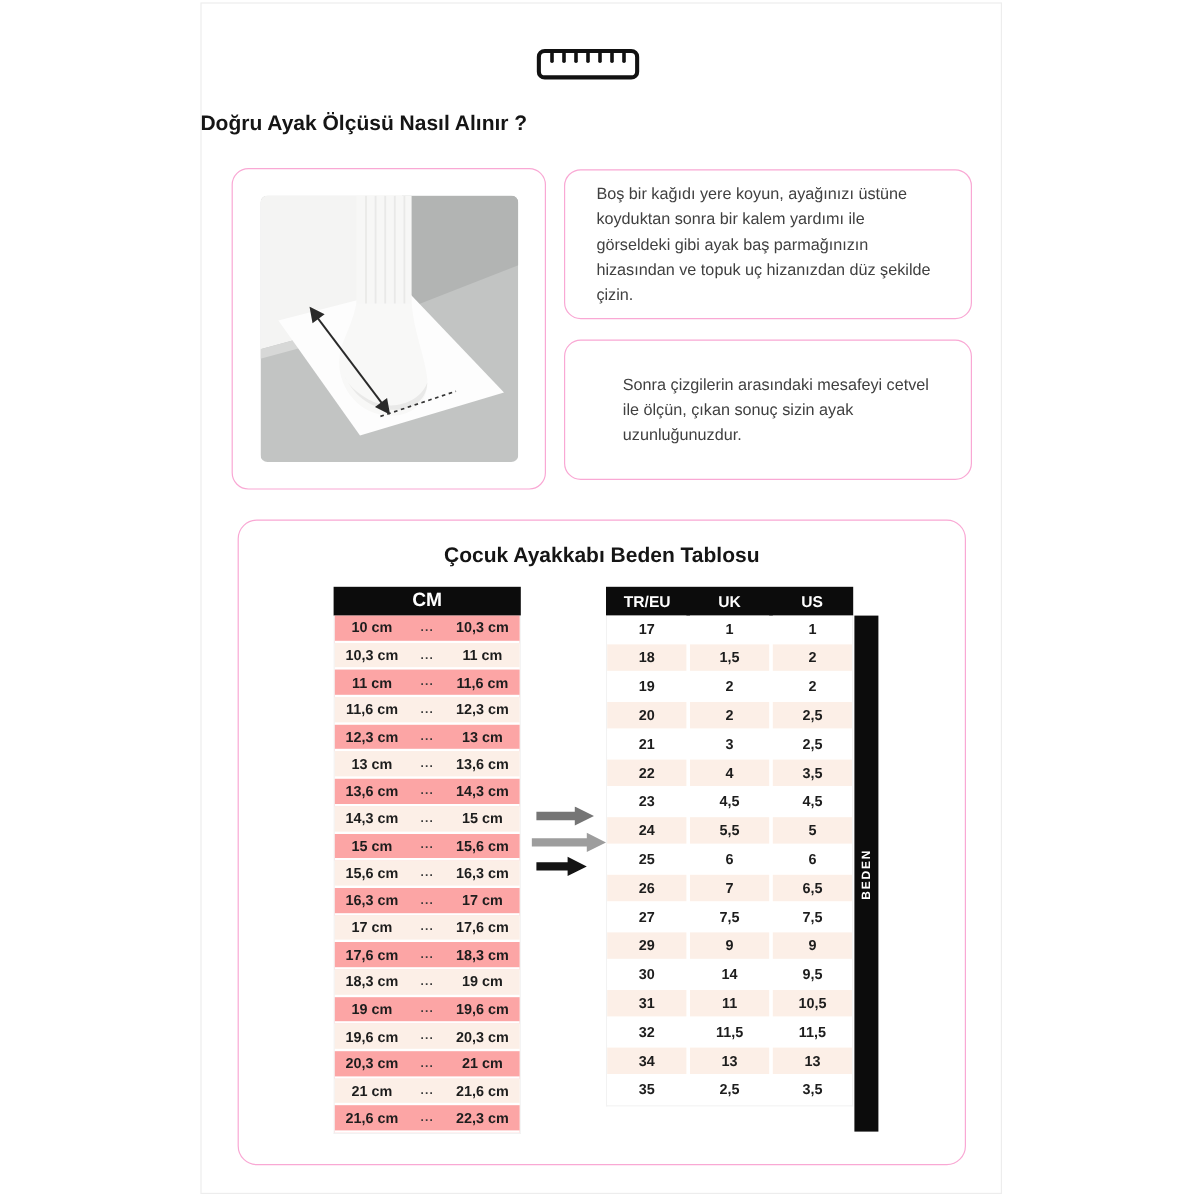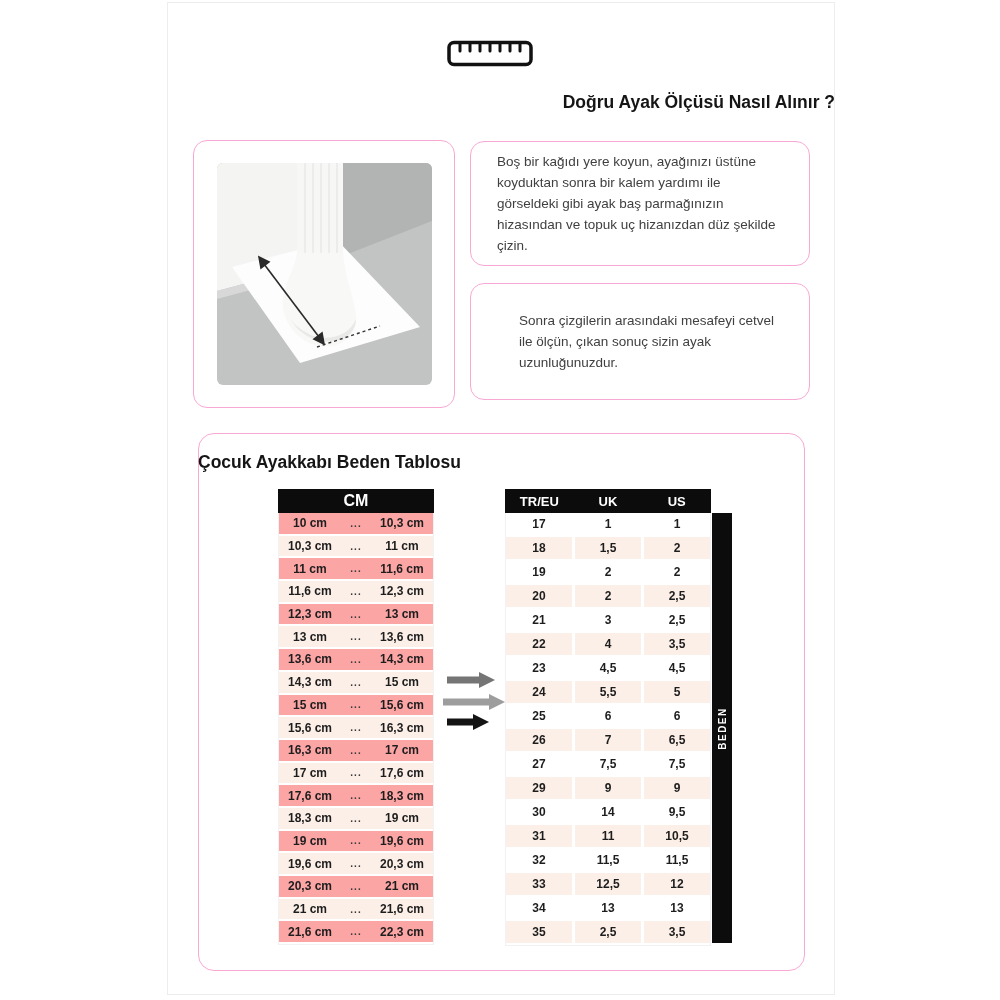--- a/index.html
+++ b/index.html
@@ -5,36 +5,36 @@
   * { margin:0; padding:0; box-sizing:border-box; }
   html,body { width:1000px; height:1000px; background:#fff;
               font-family:"Liberation Sans", sans-serif; position:relative; }
 
   .frame { position:absolute; left:167px; top:2px; width:668px; height:993px;
            border:1px solid #ededed; pointer-events:none; }
 
   .ruler-wrap { position:absolute; left:447px; top:40px; width:86px; height:27px; }
 
   .main-title { position:absolute; left:167px; top:92px; width:668px;
-                text-align:right; font-size:17.5px; font-weight:bold; color:#151515; }
+                text-align:left; font-size:17.5px; font-weight:bold; color:#151515; }
 
   .card { position:absolute; background:#fff; border:1px solid #f9a8d4; border-radius:14px; }
 
   .photo-card { left:193px; top:140px; width:262px; height:268px; }
   .photo { position:absolute; left:23px; top:22px; width:215px; height:222px;
            border-radius:6px; overflow:hidden; }
 
   .text-card { left:470px; width:340px; display:flex; align-items:center; }
   .text-card p { padding:0 26px; font-size:13.5px; line-height:21px; color:#404040; }
   .step1 { top:141px; height:125px; }
   .step2 { top:283px; height:117px;padding-left:22px; }
 
   .chart-card { left:198px; top:433px; width:607px; height:538px; border-radius:16px; }
   .chart-title { position:absolute; left:198px; top:452px; width:607px;
-                 font-size:17.5px; font-weight:bold; color:#151515; }
+                 text-align:center; font-size:17.5px; font-weight:bold; color:#151515; }
 
   .tbl-header { background:#0c0c0c; color:#fff; font-weight:bold; height:24px; }
 
   .cm-table { position:absolute; left:278px; top:489px; width:156px; }
   .cm-table .tbl-header { display:flex; align-items:center; justify-content:center;
                           font-size:16px; }
   .cm-body { border:1px solid #f2f2f2; border-top:none; }
   .cm-row { display:grid; grid-template-columns:1fr 30px 1fr; align-items:center;
             height:22.7px; border-bottom:2px solid #fff; background:#fca5a5;
             font-size:12px; font-weight:bold; color:#1d1d1d; }
@@ -307,25 +307,20 @@
         <div>31</div>
         <div>11</div>
         <div>10,5</div>
       </div>
       <div class="size-row">
         <div>32</div>
         <div>11,5</div>
         <div>11,5</div>
       </div>
       <div class="size-row">
-        <div>33</div>
-        <div>12,5</div>
-        <div>12</div>
-      </div>
-      <div class="size-row">
         <div>34</div>
         <div>13</div>
         <div>13</div>
       </div>
       <div class="size-row">
         <div>35</div>
         <div>2,5</div>
         <div>3,5</div>
       </div>
     </div>

